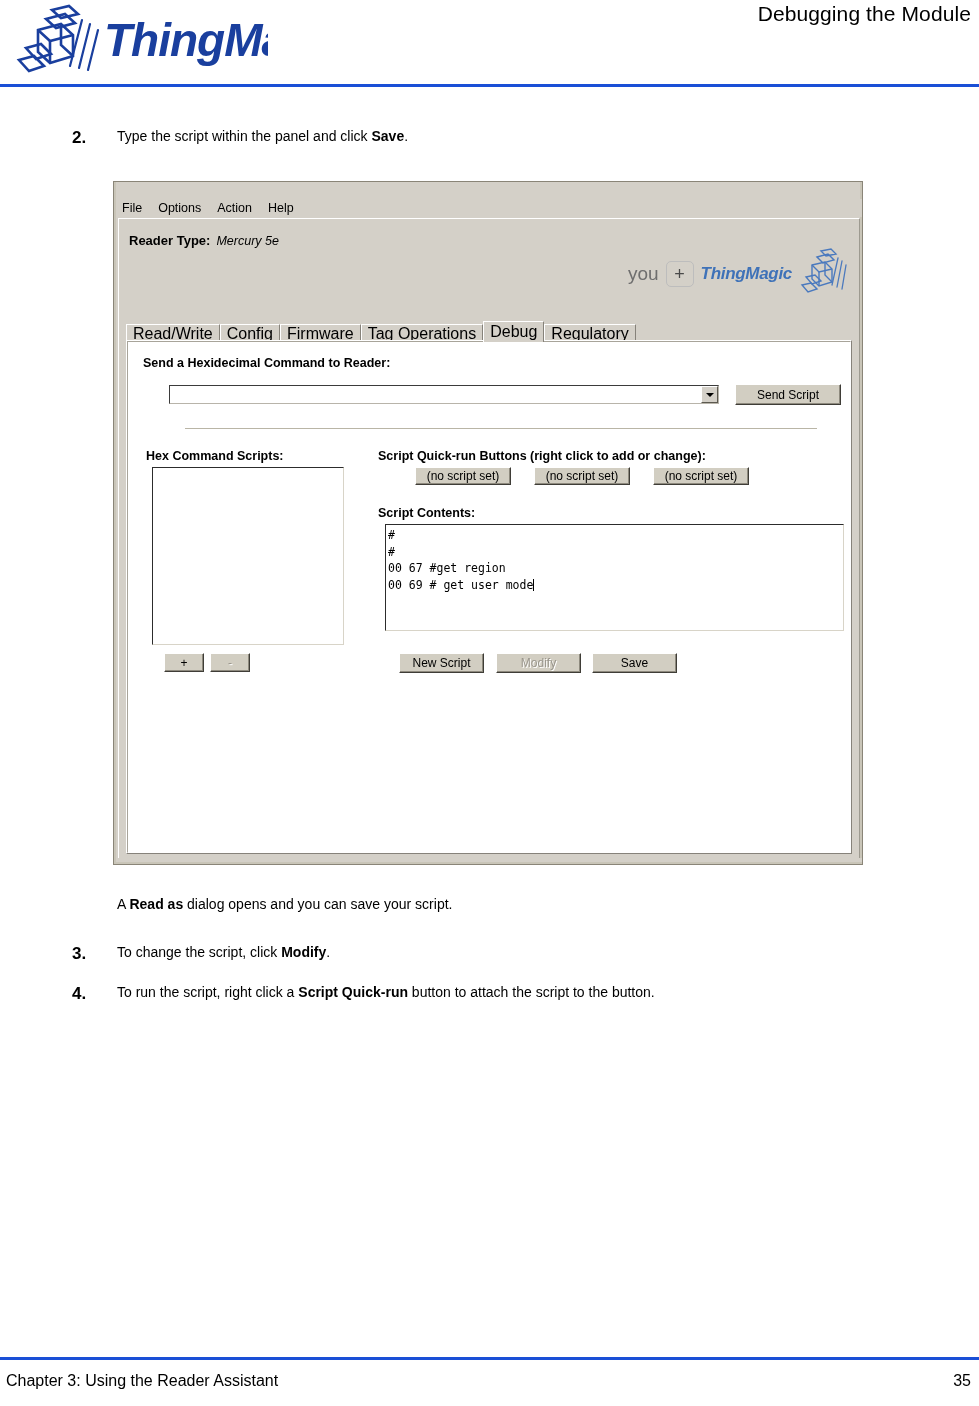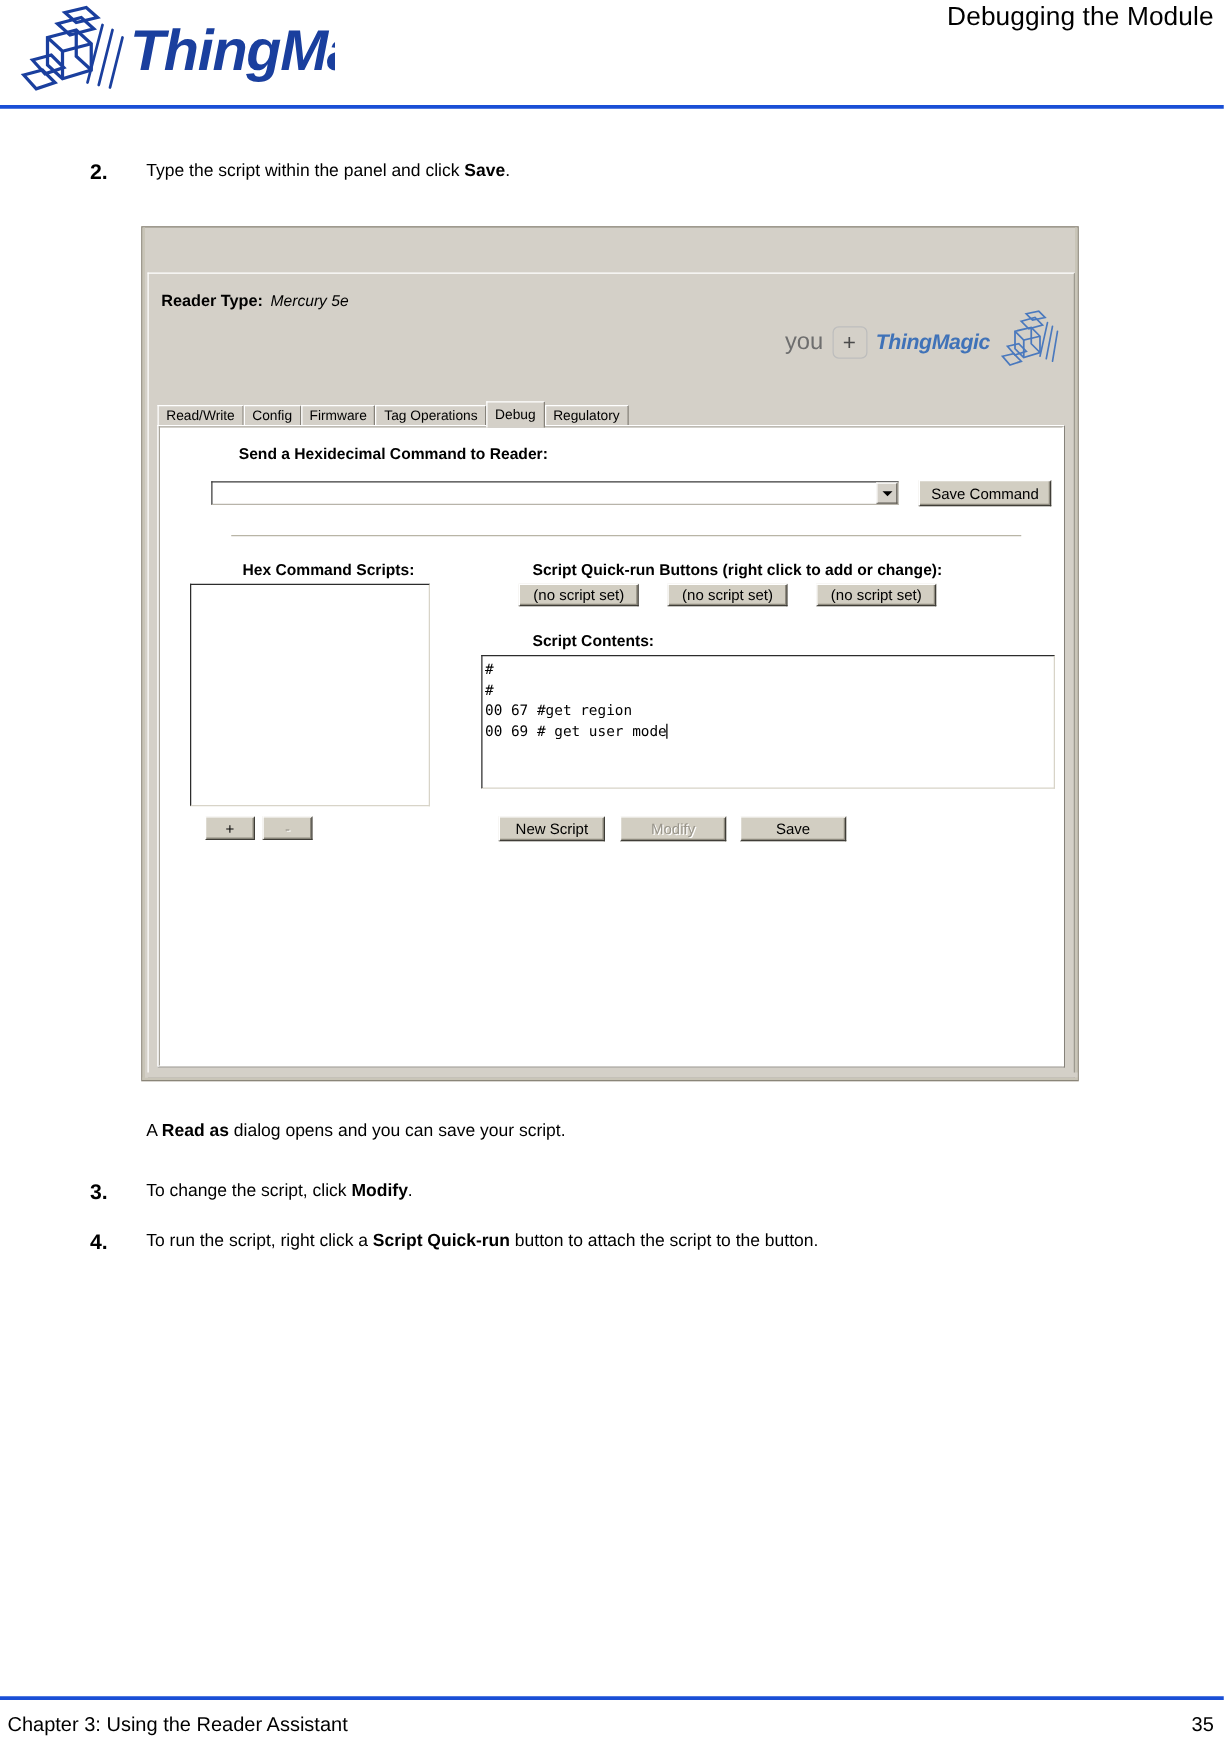--- a/index.html
+++ b/index.html
@@ -242,21 +242,21 @@
     display: flex;
     align-items: flex-end;
   }
   .tab {
     height: 17px;
     padding: 0 6px;
     background: #d4d0c8;
     border: 1px solid #ffffff;
     border-right-color: #86827a;
     border-bottom: none;
-    font-size: 11px;
+    font-size: 16px;
     line-height: 17px;
     white-space: nowrap;
     box-sizing: border-box;
     color: #000;
   }
   .tab.active {
     height: 21px;
     line-height: 20px;
     margin-bottom: -1px;
     background: #d4d0c8;
@@ -287,21 +287,20 @@
     border-bottom-color: #ffffff;
     background: #ffffff;
   }
 
   .fld-label {
     position: absolute;
     font-size: 12.5px;
     font-weight: bold;
     color: #000;
     white-space: nowrap;
-    margin-left: 48px;
   }
 
   .combo {
     position: absolute;
     background: #ffffff;
     border: 1px solid #3b3b3b;
     border-right-color: #b8b4aa;
     border-bottom-color: #b8b4aa;
     box-sizing: border-box;
     display: flex;
@@ -455,20 +454,26 @@
   <div class="header-rule"></div>
 </div>
 
 <div class="step-num" style="left:72px; top:128px;">2.</div>
 <div class="step-text" style="left:117px; top:128px;"><span>Type the script within the panel and click </span><b>Save</b><span>.</span></div>
 
 <div class="app-window">
   <div class="win-frame"></div>
 
 
+  <div class="menubar">
+    <span class="menu-item">File</span>
+    <span class="menu-item">Options</span>
+    <span class="menu-item">Action</span>
+    <span class="menu-item">Help</span>
+  </div>
 
   <div class="client-area">
 
     <div class="readertype-row">
       <span class="readertype-label">Reader Type:</span>
       <span class="readertype-value">Mercury 5e</span>
     </div>
 
     <div class="brand-row">
       <span class="brand-you">you</span>
@@ -507,21 +512,21 @@
 
         <div class="fld-label" style="left:15px; top:14px;">Send a Hexidecimal Command to Reader:</div>
 
         <div class="combo" style="left:41px; top:43px; width:550px; height:19px;">
           <input class="combo-input" type="text" value="" style="">
           <span class="combo-arrow">
               <span class="arrow-dn"></span>
             </span>
         </div>
 
-        <div class="btn" style="left:607px; top:42px; width:106px; height:21px;">Save Command</div>
+        <div class="btn" style="left:607px; top:42px; width:106px; height:21px;">Send Script</div>
 
         <div class="hrule" style="left:57px; top:86px; width:632px;"></div>
 
         <div class="fld-label" style="left:18px; top:107px;">Hex Command Scripts:</div>
 
         <div class="listbox" style="left:24px; top:125px; width:192px; height:178px;"></div>
 
         <div class="btn" style="left:36px; top:311px; width:40px; height:19px;">+</div>
         <div class="btn disabled" style="left:82px; top:311px; width:40px; height:19px;">-</div>
 

